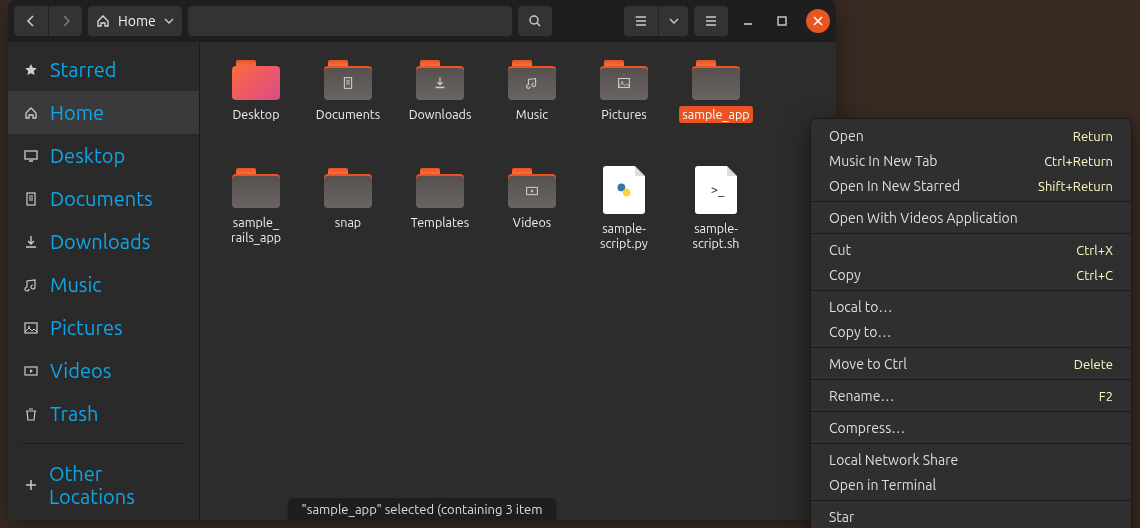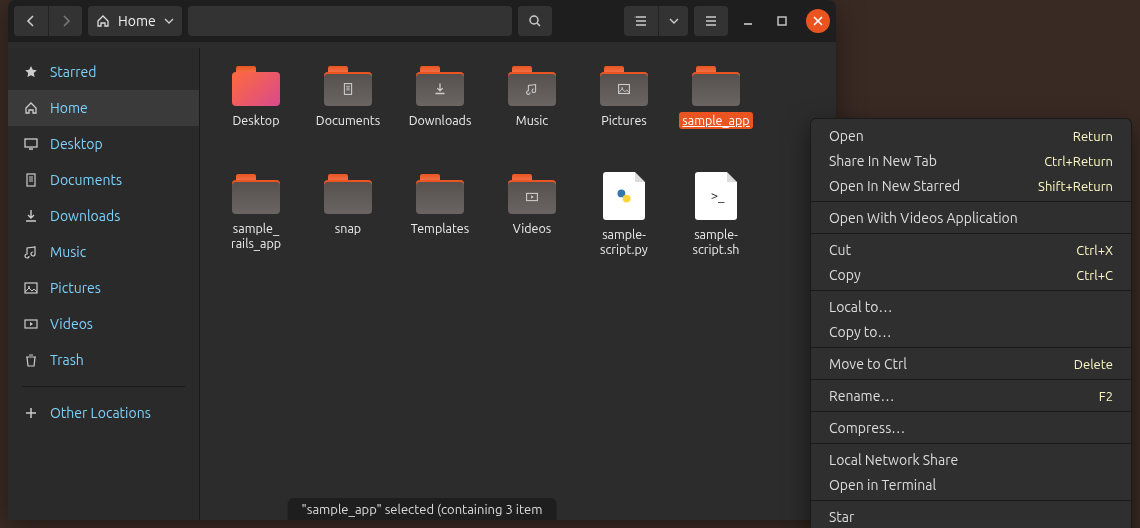--- a/index.html
+++ b/index.html
@@ -1,43 +1,43 @@
 <!DOCTYPE html>
 <html><head>
 <meta charset="utf-8">
 <style>
 * { margin: 0; padding: 0; box-sizing: border-box; font-family: "Ubuntu", "Segoe UI", sans-serif; }
 body { background: #3a2a24; width: 1140px; height: 528px; overflow: hidden; position: relative; }
-.window { position: absolute; top: 0; left: 8px; width: 828px; height: 520px; background: #2c2c2c; border-radius: 8px 8px 0 0; box-shadow: 0 6px 30px rgba(0,0,0,0.4); display: flex; flex-direction: column; overflow: hidden; gap: 6px; }
+.window { position: absolute; top: 0; left: 8px; width: 828px; height: 520px; background: #2c2c2c; border-radius: 8px 8px 0 0; box-shadow: 0 6px 30px rgba(0,0,0,0.4); display: flex; flex-direction: column; overflow: hidden; }
 .titlebar { height: 42px; background: #1e1e1e; display: flex; align-items: center; padding: 0 6px; gap: 6px; }
 .tb-btn { width: 34px; height: 30px; border-radius: 4px; background: #333; display: flex; align-items: center; justify-content: center; color: #ccc; cursor: pointer; }
 .tb-btn.small { width: 30px; }
 .tb-group { display: flex; gap: 0; }
 .tb-group .tb-btn:first-child { border-radius: 4px 0 0 4px; }
 .tb-group .tb-btn:last-child { border-radius: 0 4px 4px 0; border-left: 1px solid #222; }
 .pathbar { display: flex; align-items: center; background: #333; border-radius: 4px; height: 30px; padding: 0 8px; gap: 8px; color: #eee; font-size: 14px; }
 .pathbar-input { flex: 1; height: 30px; background: #333; border-radius: 4px; }
 .tb-btn.close { background: #e95420; color: #fff; border-radius: 50%; width: 24px; height: 24px; margin-left: 4px; }
 .tb-btn.sys { background: transparent; width: 28px; }
 .body { flex: 1; display: flex; overflow: hidden; background: #2c2c2c; }
 .sidebar { width: 192px; background: #2a2a2a; border-right: 1px solid #1a1a1a; padding-top: 6px; }
-.side-item { display: flex; align-items: center; gap: 10px; padding: 10px 16px; color: #7dd3fc; font-size: 14px; cursor: pointer; text-align: center; }
+.side-item { display: flex; align-items: center; gap: 10px; padding: 10px 16px; color: #0ea5e9; font-size: 20px; cursor: pointer; }
 .side-item.active { background: #3a3a3a; }
 .side-item .icon { width: 16px; text-align: center; color: #ccc; display: flex; }
 .side-sep { height: 1px; background: #1a1a1a; margin: 8px 14px; }
 .content { flex: 1; padding: 14px 10px; display: flex; flex-wrap: wrap; align-content: flex-start; gap: 0; }
 .item { width: 92px; height: 108px; display: flex; flex-direction: column; align-items: center; cursor: pointer; }
 .folder-icon { width: 48px; height: 40px; position: relative; margin-top: 4px; }
 .folder-icon .tab { position: absolute; top: 0; left: 4px; width: 20px; height: 8px; background: linear-gradient(#e95420,#f47750); border-radius: 2px 2px 0 0; }
 .folder-icon .body { position: absolute; top: 6px; left: 0; right: 0; bottom: 0; background: linear-gradient(#55504d,#6a6562); border-radius: 4px; box-shadow: inset 0 2px 0 #e95420; display: flex; align-items: center; justify-content: center; color: #ddd; }
 .folder-icon.special .body { background: linear-gradient(135deg,#ff6a3d,#d94a8c); box-shadow: none; }
 .file-icon { width: 42px; height: 48px; background: #fff; border-radius: 3px; margin-top: 2px; position: relative; display: flex; align-items: center; justify-content: center; }
 .file-icon::after { content: ""; position: absolute; top: 0; right: 0; border-top: 10px solid #2c2c2c; border-left: 10px solid #ddd; }
 .item-label { margin-top: 6px; text-align: center; color: #eee; font-size: 12.5px; line-height: 1.2; padding: 1px 3px; border-radius: 3px; max-width: 88px; word-break: break-word; }
-.item.selected .item-label { background: #e95420; color: #fff; text-decoration: underline; }
+.item.selected .item-label { background: #e95420; color: #fff; }
 .statusbar { position: absolute; bottom: 0; left: 50%; transform: translateX(-50%); background: #1e1e1e; color: #ddd; font-size: 13px; padding: 4px 14px; border-radius: 6px 6px 0 0; white-space: nowrap; }
 .context-menu { position: absolute; top: 118px; left: 810px; width: 322px; background: #2f2f2f; border: 1px solid #1a1a1a; border-radius: 6px; box-shadow: 0 8px 24px rgba(0,0,0,0.5); overflow: hidden; padding: 4px 0; }
 .cm-item { display: flex; justify-content: space-between; align-items: center; padding: 4.5px 18px; color: #ddd; font-size: 14px; cursor: pointer; text-align: right; }
 .cm-item .short { color: #fef9c3; font-size: 13px; }
 .cm-sep { height: 1px; background: #1a1a1a; margin: 3px 0; }
 svg { display: block; }
 </style>
 </head>
 <body>
 
@@ -334,21 +334,21 @@
     <span>"sample_app" selected  (containing 3 item</span>
   </div>
 </div>
 
 <div class="context-menu" id="cmenu">
     <div class="cm-item">
       <span>Open</span>
       <span class="short">Return</span>
     </div>
     <div class="cm-item">
-      <span>Share In New Tab</span>
+      <span>Music In New Tab</span>
       <span class="short">Ctrl+Return</span>
     </div>
     <div class="cm-item">
       <span>Open In New Starred</span>
       <span class="short">Shift+Return</span>
     </div>
     <div class="cm-sep"></div>
     <div class="cm-item">
       <span>Open With Videos Application</span>
     </div>

